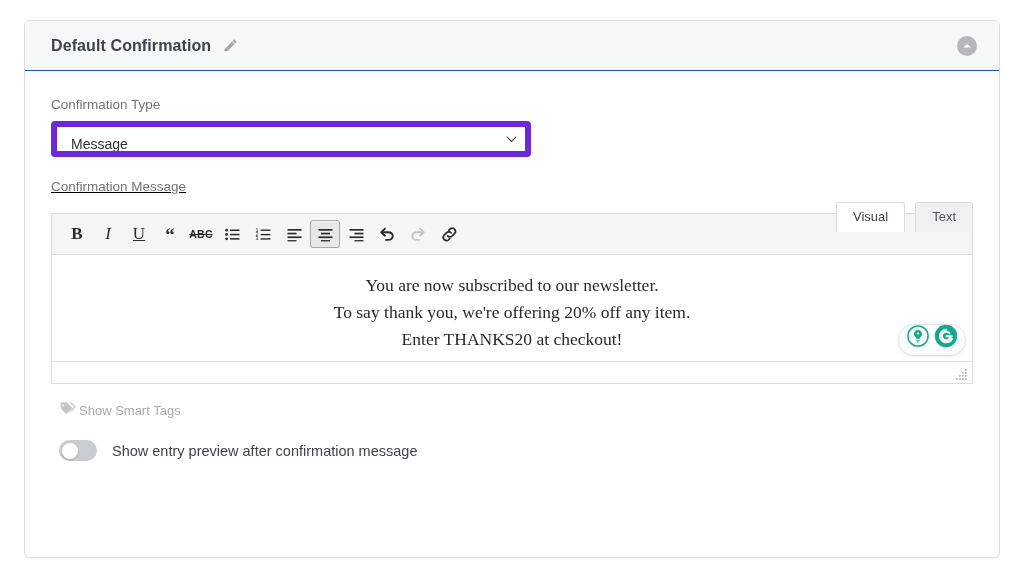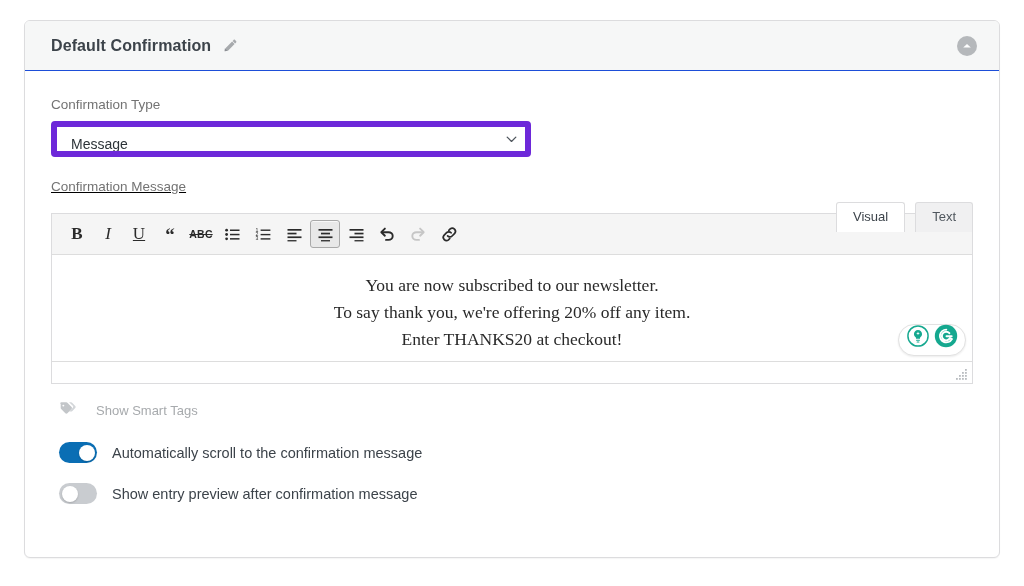--- a/index.html
+++ b/index.html
@@ -219,21 +219,21 @@
     right: 3px;
     bottom: 2px;
     cursor: nwse-resize;
     display: flex;
   }
 
   
   .smart-tags {
     display: inline-flex;
     align-items: center;
-    gap: 20px;
+    gap: 3px;
     margin-top: 17px;
     cursor: pointer;
     padding-left: 8px;
   }
   .smart-tags-label {
     font-size: 13px;
     color: #a7aaad;
   }
 
   
@@ -469,26 +469,20 @@
         <svg width="17" height="15" viewBox="0 0 18 15" aria-hidden="true">
           <path d="M1.2 2.4A1.5 1.5 0 0 1 2.7 1h5.1c.4 0 .8.2 1.1.5l4.4 4.4c.6.6.6 1.6 0 2.2l-4.4 4.4c-.6.6-1.6.6-2.2 0L2.3 8.1a1.5 1.5 0 0 1-.5-1.1V2.4z" fill="#c3c6c9"></path>
           <circle cx="4.6" cy="4.4" r="1" fill="#ffffff"></circle>
           <path d="M10.6 1h2.2c.4 0 .8.2 1.1.5l3.3 3.3c.6.6.6 1.6 0 2.2l-3.3 3.3c-.3.3-.7.5-1.1.5h-2.2l4-4c.6-.6.6-1.6 0-2.2l-4-3.6z" fill="#d3d6d9"></path>
         </svg>
       </span>
       <span class="smart-tags-label">Show Smart Tags</span>
     </div>
 
     
-    <div class="toggle-row">
-      <div class="switch on">
-        <span class="knob"></span>
-      </div>
-      <span class="toggle-label">Automatically scroll to the confirmation message</span>
-    </div>
 
     <div class="toggle-row second">
       <div class="switch off">
         <span class="knob"></span>
       </div>
       <span class="toggle-label">Show entry preview after confirmation message</span>
     </div>
 
   </div>
 </div>

